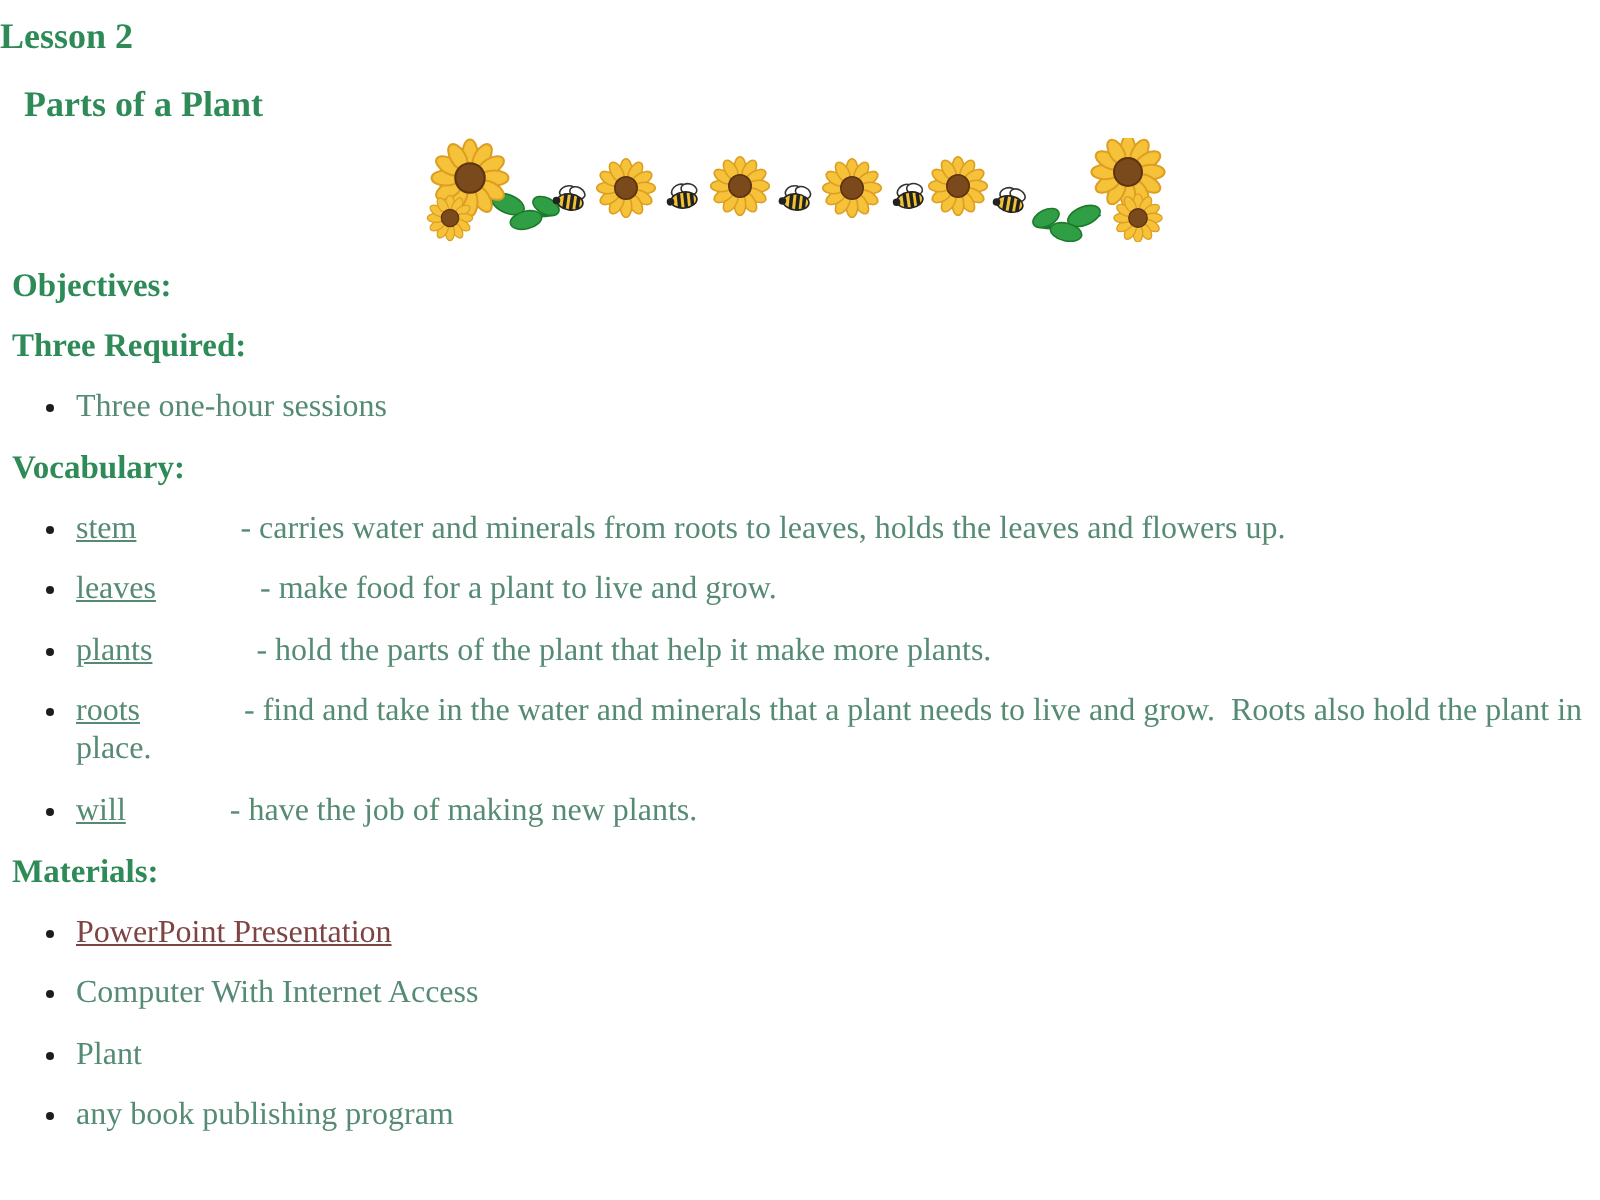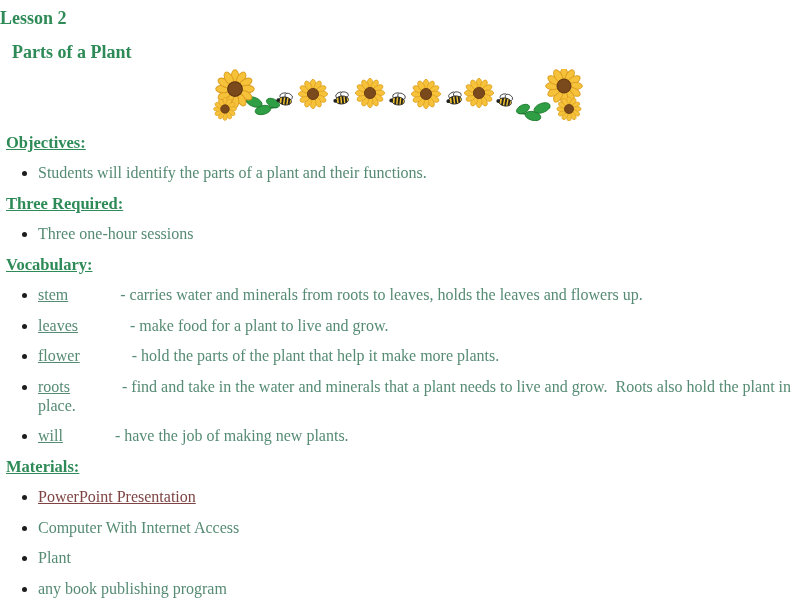--- a/index.html
+++ b/index.html
@@ -26,21 +26,20 @@
   .title2 { margin: 13px 12px 0; }
   .border-row {
     display: flex;
     justify-content: center;
     margin: 6px 0 0;
   }
   h3.section {
     color: #2e8b57;
     font-size: 16.5px;
     font-weight: bold;
-    text-decoration: underline;
     margin: 11.5px 0 0 6px;
     line-height: 19px;
   }
   ul.items {
     margin: 0;
     padding: 0 8px 0 38px;
     list-style: disc;
   }
   ul.items li {
     margin: 11.5px 0 0;
@@ -148,43 +147,38 @@
       <g>
           <use href="#sf" transform="translate(352,17) scale(1.0)"></use>
         </g>
       <g>
           <use href="#sf" transform="translate(357,40) scale(0.66)"></use>
         </g>
     </svg>
   </div>
 
   <h3 class="section">Objectives:</h3>
-  <ul class="items">
-    <li>
-      <span>Students will identify the parts of a plant and their functions.</span>
-    </li>
-  </ul>
 
   <h3 class="section">Three Required:</h3>
   <ul class="items">
     <li>
       <span>Three one-hour sessions</span>
     </li>
   </ul>
 
   <h3 class="section">Vocabulary:</h3>
   <ul class="items">
     <li>
       <span class="term">stem</span><span class="def"> - carries water and minerals from roots to leaves, holds the leaves and flowers up.</span>
     </li>
     <li>
       <span class="term">leaves</span><span class="def"> - make food for a plant to live and grow.</span>
     </li>
     <li>
-      <span class="term">flower</span><span class="def"> - hold the parts of the plant that help it make more plants.</span>
+      <span class="term">plants</span><span class="def"> - hold the parts of the plant that help it make more plants.</span>
     </li>
     <li>
       <span class="term">roots</span><span class="def"> - find and take in the water and minerals that a plant needs to live and grow.  Roots also hold the plant in place.</span>
     </li>
     <li>
       <span class="term">will</span><span class="def"> - have the job of making new plants.</span>
     </li>
   </ul>
 
   <h3 class="section">Materials:</h3>

